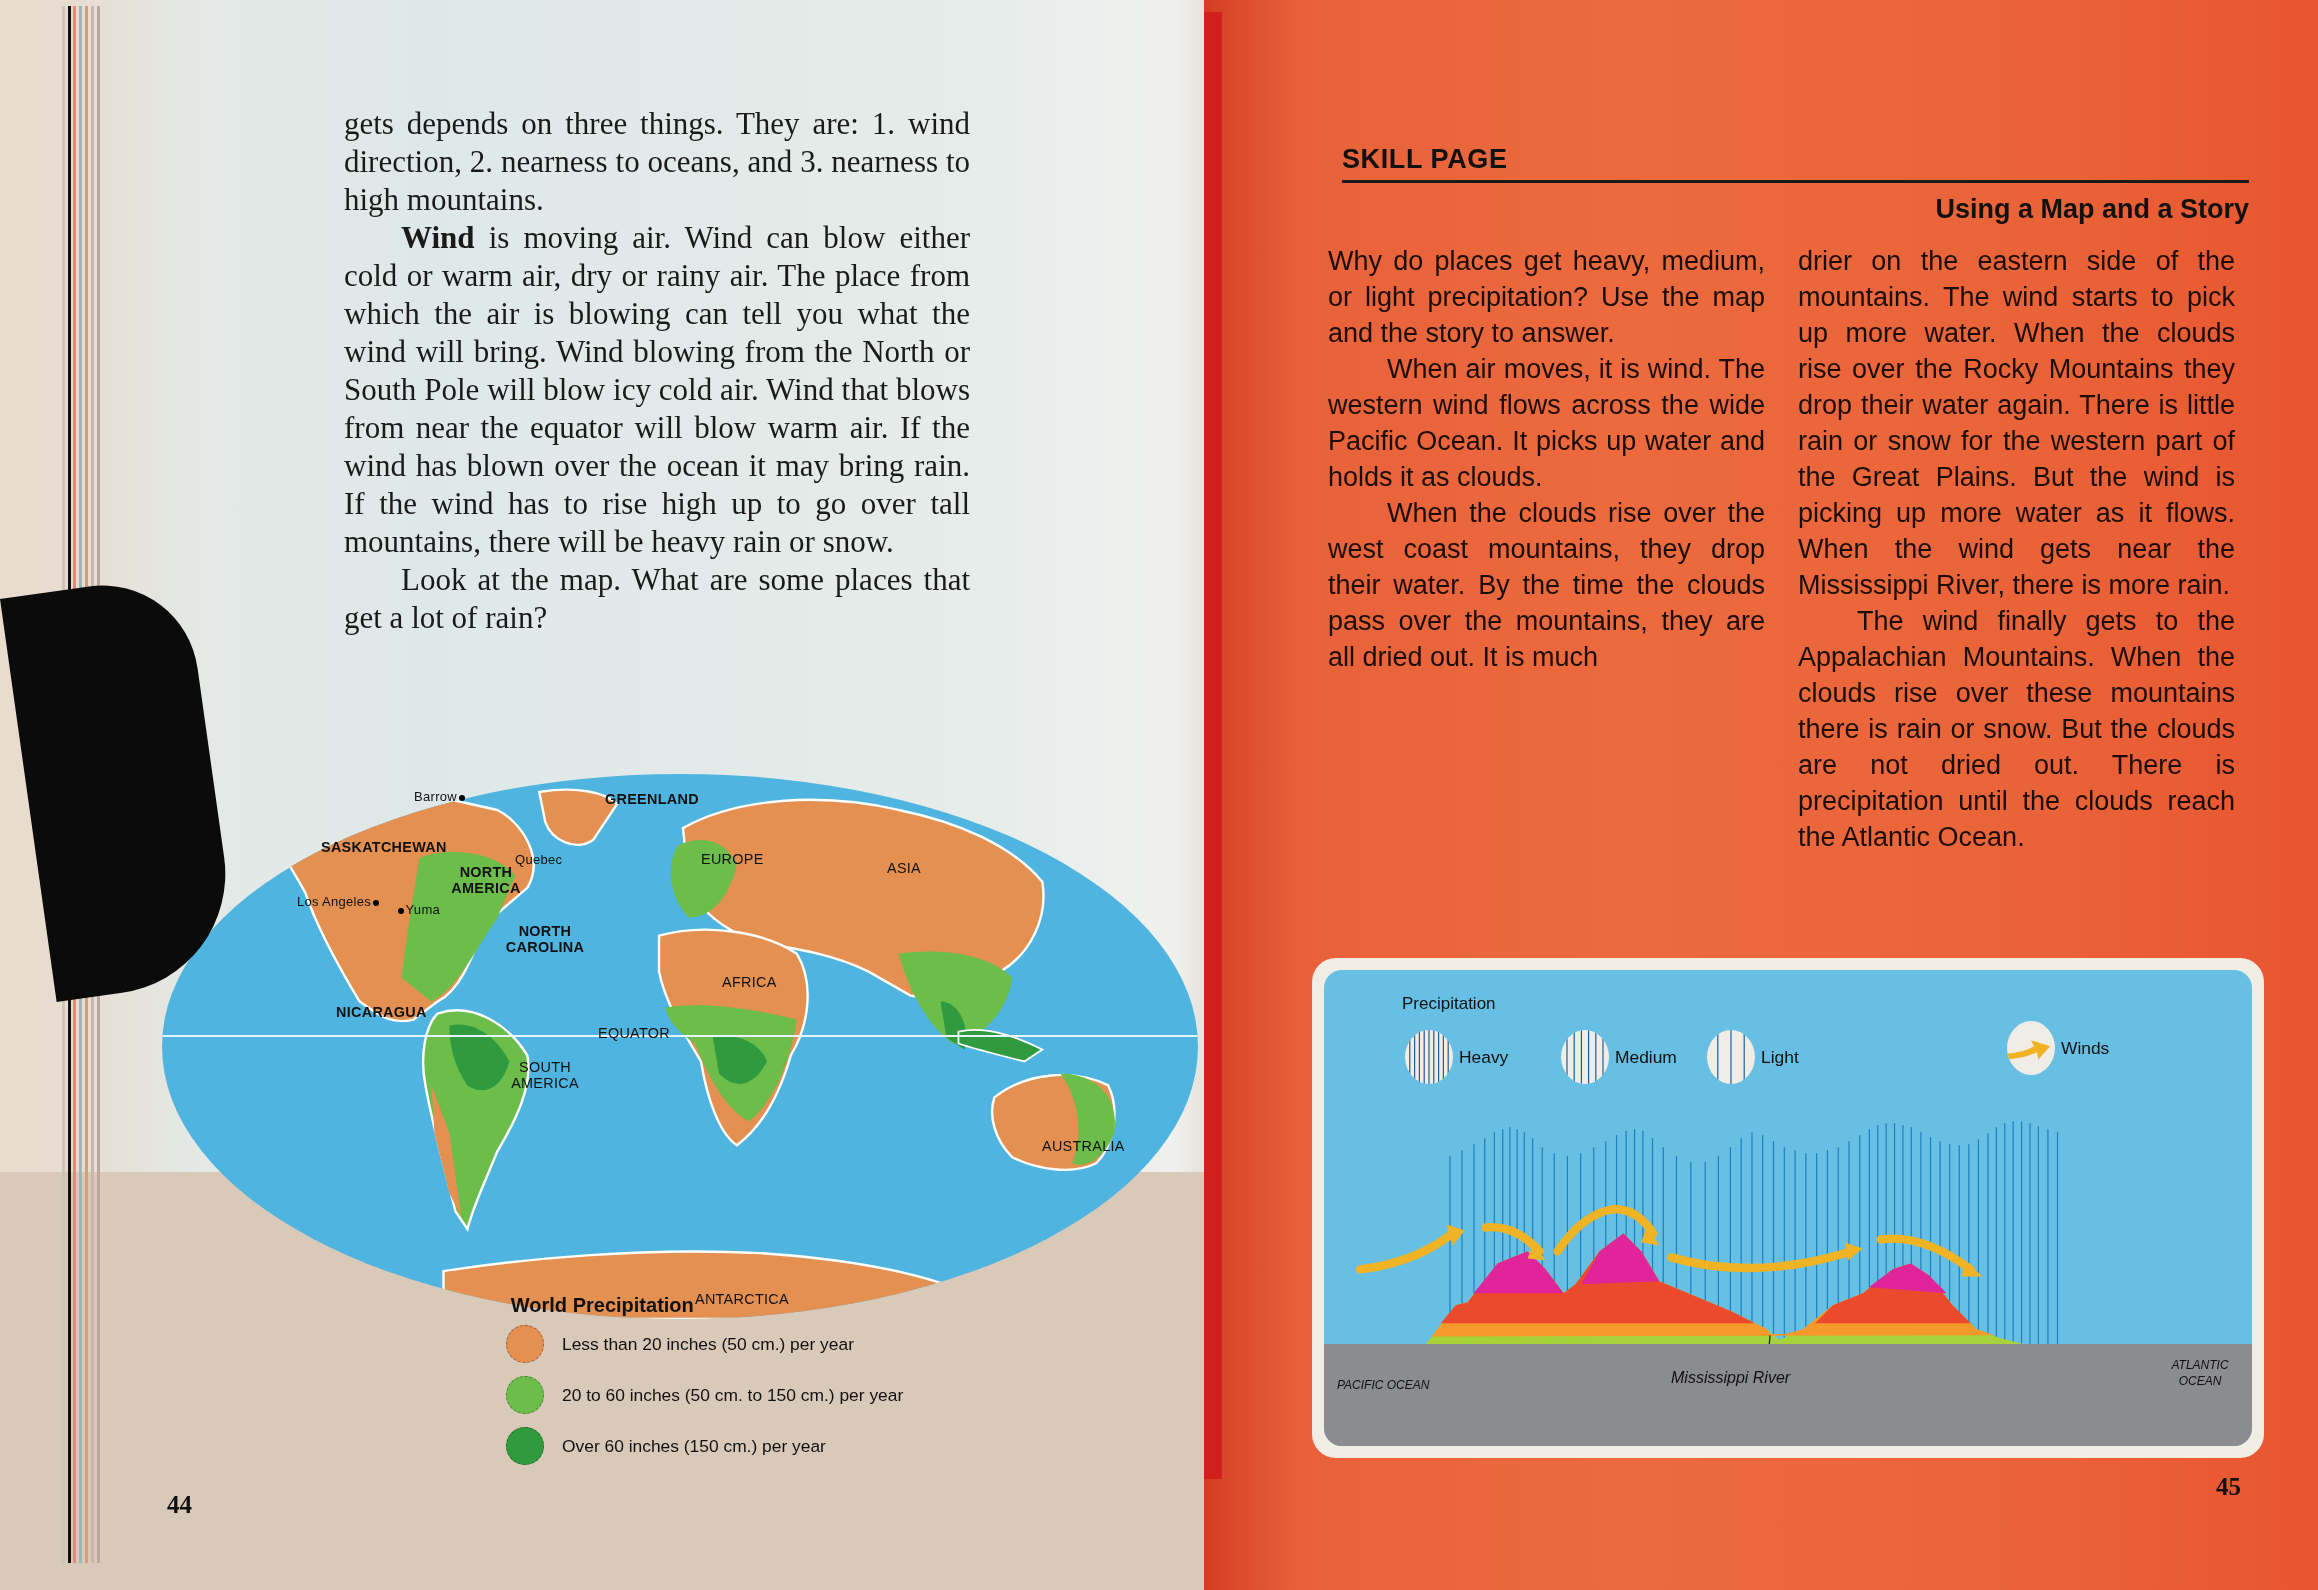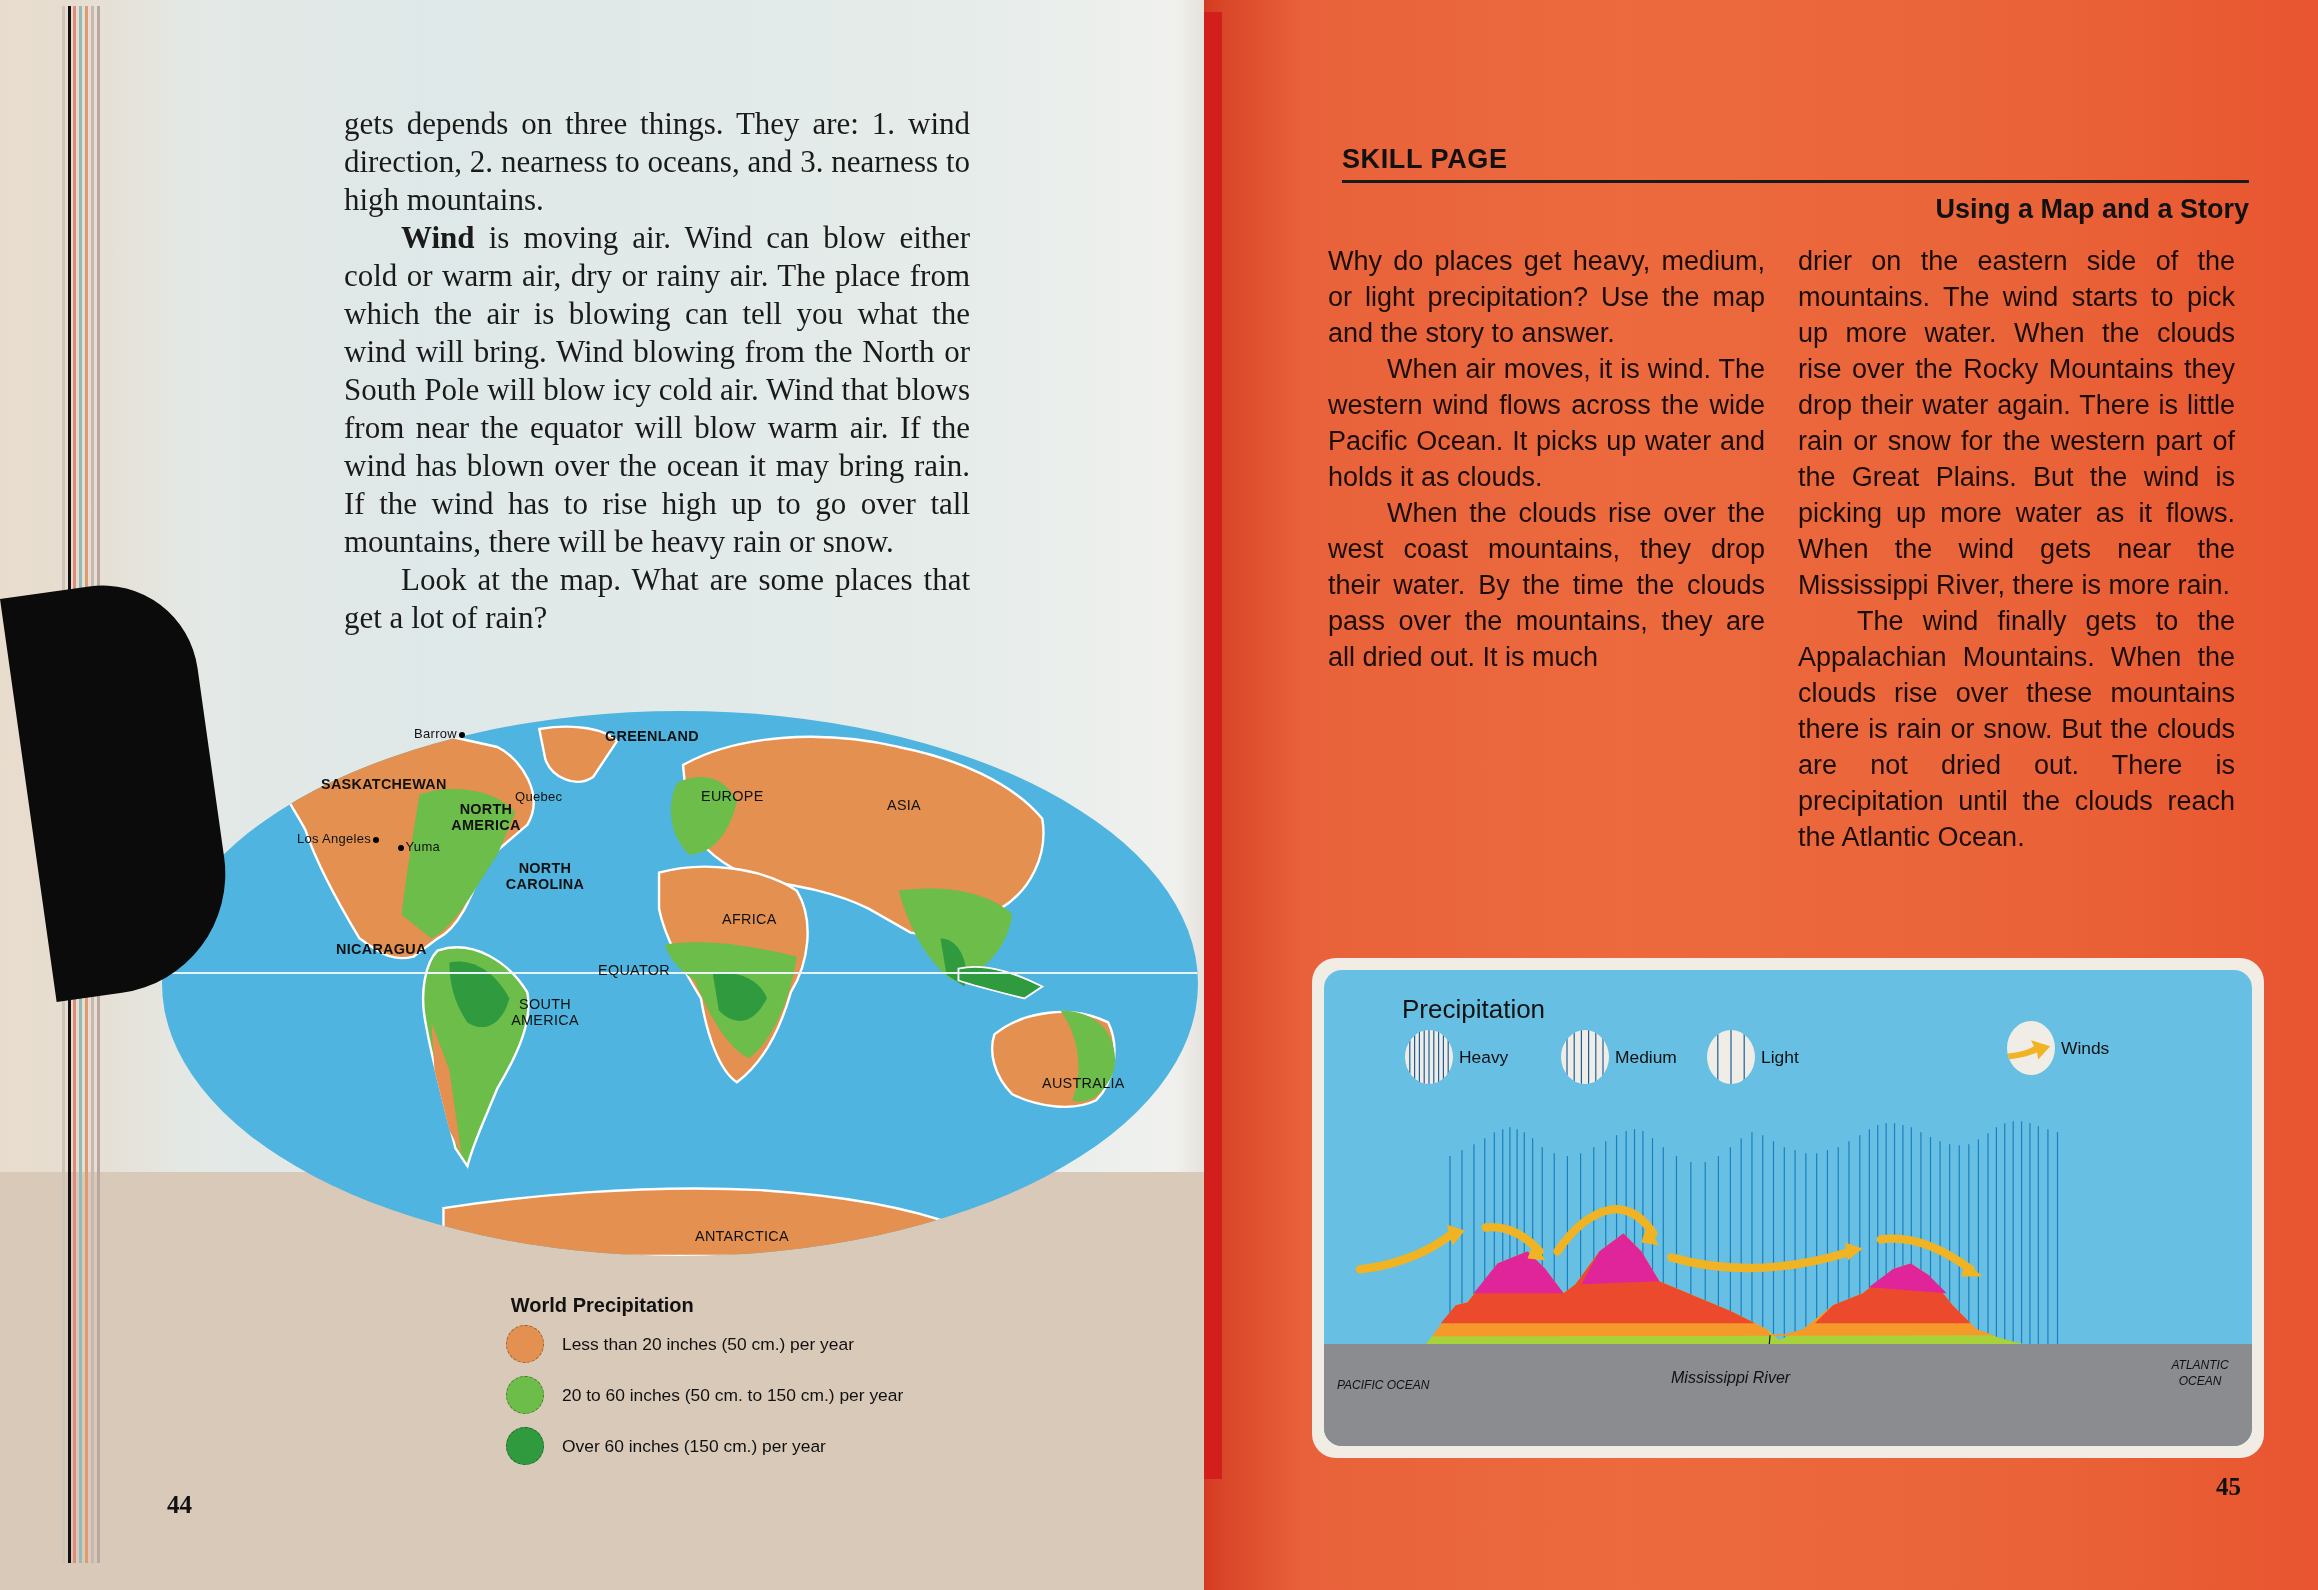--- a/index.html
+++ b/index.html
@@ -8,21 +8,21 @@
   
   .left-page{position:absolute;left:0;top:0;width:1204px;height:1172px;background:linear-gradient(90deg,#e8dccd 0,#e6ddd0 72px,#e4e9e6 198px,#dfe8e8 419px,#e5ecea 958px,#f0f1ee 1174px,#e6e2dc 1204px);}
   .page-edges{position:absolute;left:57px;top:6px;width:51px;height:1557px;}
   .page-edges span{position:absolute;top:0;bottom:0;width:3px;}
   .left-text{position:absolute;left:344px;top:105px;width:626px;font-family:"Liberation Serif",serif;font-size:31px;line-height:38px;color:#1a1a1a;text-align:justify;}
   .left-text p{margin:0;}
   .left-text p.indent{text-indent:57px;}
   .left-text b{font-weight:bold;}
   .thumb{position:absolute;left:0;top:599px;width:186px;height:407px;background:#0b0b0b;border-radius:0 96px 120px 0;transform:rotate(-8deg);transform-origin:0 0;}
   
-  .map-wrap{position:absolute;left:162px;top:711px;width:1036px;height:545px;}
+  .map-wrap{position:absolute;left:162px;top:774px;width:1036px;height:545px;}
   .ocean{position:absolute;left:0;top:0;width:1036px;height:545px;border-radius:50%;background:#4fb5e0;overflow:hidden;}
   .equator{position:absolute;left:0;right:0;top:261px;height:1.8px;background:#e6f3f8;}
   .map-label{position:absolute;font-family:"Liberation Sans",sans-serif;font-weight:bold;font-size:14.4px;color:#111;letter-spacing:0.3px;white-space:nowrap;line-height:15.6px;}
   .map-label.small{font-size:13px;font-weight:normal;}
   .dot{display:inline-block;width:6px;height:6px;background:#000;border-radius:50%;margin:0 1.8px;vertical-align:middle;}
   
   .legend{position:absolute;left:506px;top:1294px;font-family:"Liberation Sans",sans-serif;}
   .legend-title{font-size:20px;font-weight:bold;color:#111;margin:0 0 8.4px 4.8px;}
   .legend-row{display:flex;align-items:center;margin-bottom:13px;}
   .legend-swatch{width:36px;height:36px;border-radius:50%;margin-right:18px;border:1.2px dashed rgba(0,0,0,0.35);}
@@ -36,21 +36,21 @@
   .skill-rule{height:3.6px;background:#1a1a1a;margin:4.8px 0 10.8px 0;}
   .skill-sub{text-align:right;font-weight:bold;font-size:27px;color:#111;}
   .cols{position:absolute;left:1328px;top:243px;width:907px;display:flex;justify-content:space-between;}
   .col{width:437px;font-size:27px;line-height:36px;color:#1b0e08;text-align:justify;}
   .col p{margin:0;}
   .col p.indent{text-indent:59px;}
   
   .diagram{position:absolute;left:1312px;top:958px;width:952px;height:500px;background:#f1ece4;border-radius:24px;}
   .diag-inner{position:absolute;left:12px;top:12px;right:12px;bottom:12px;background:#67bfe3;border-radius:18px;overflow:hidden;}
   .diag-ground{position:absolute;left:0;right:0;bottom:0;height:102px;background:#8b8c90;}
-  .d-title{position:absolute;left:78px;top:24px;font-size:26px;color:#111;}
+  .d-title{position:absolute;left:78px;top:24px;font-size:17px;color:#111;}
   .d-leg{position:absolute;top:60px;display:flex;align-items:center;}
   .d-leg .circ{width:48px;height:54px;border-radius:50%;background:#f0ede6;overflow:hidden;}
   .d-leg .lbl{font-size:17.4px;color:#111;margin-left:6px;}
   .rain-area{position:absolute;left:120px;top:144px;width:689px;height:252px;}
   .ocean-label{position:absolute;font-style:italic;font-weight:normal;font-size:12px;color:#111;line-height:16px;text-align:center;}
 </style>
 </head>
 <body>
 
 <div class="book">

